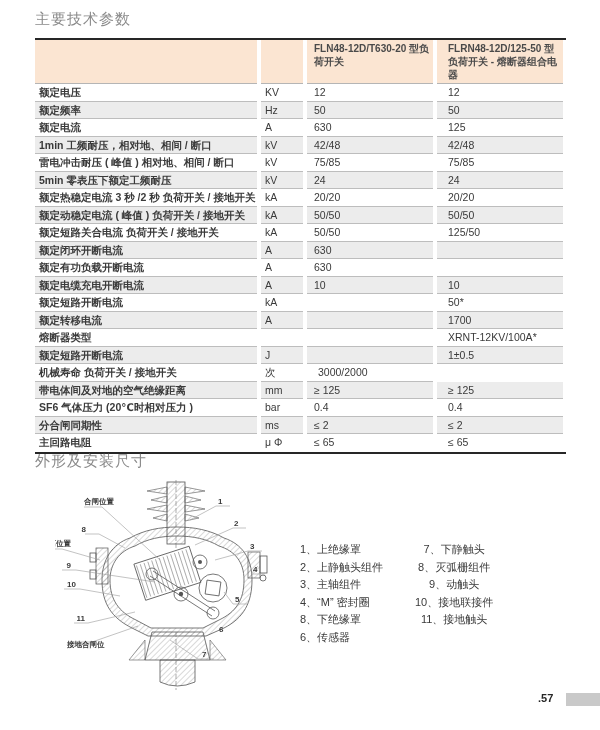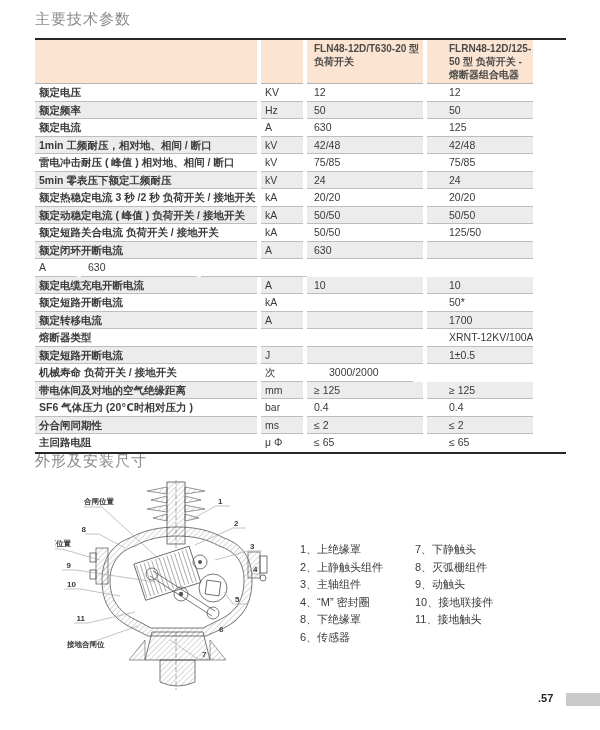--- a/index.html
+++ b/index.html
@@ -16,36 +16,36 @@
   .t-header { display:flex; border-top:2px solid #262626; }
   .t-header .cell { background:#fbe5d2; min-height:32px; padding:2px 0 2px 6px;
     font-size:10px; font-weight:700; color:#4a4a4a; line-height:1.3; border-bottom:1px solid #b5b5b5; }
   .t-row { display:flex; }
   .t-row .cell { height:17.5px; line-height:17.5px; font-size:10.5px; border-bottom:1px solid #bdbdbd;
     white-space:nowrap; overflow:hidden; background:#fff; }
   .t-row.alt .cell { background:#ececec; }
   .t-row:last-child .cell { border-bottom:none; }
   .cell.c-name { width:222px; margin-right:4px; padding-left:4px; font-weight:600; }
   .cell.c-unit { width:42px;  margin-right:4px; padding-left:4px; }
-  .cell.c-v1   { width:116px; margin-right:4px; padding-left:7px; }
-  .cell.c-v2   { width:106px; padding-left:22px; }
+  .cell.c-v1   { width:126px; margin-right:4px; padding-left:7px; }
+  .cell.c-v2   { width:126px; padding-left:11px; }
   .t-header .cell.c-name, .t-header .cell.c-unit { font-weight:400; }
 
   
   #diagram-svg { position:absolute; left:55px; top:478px; }
   .hatchline { stroke:#666; stroke-width:.5; }
   .part { stroke:#555; stroke-width:.8; fill:none; }
   .leader { stroke:#9a9a9a; stroke-width:.6; fill:none; }
   .callout-num { font-size:8px; fill:#3a3a3a; font-weight:600; }
   .pos-label { font-size:7.5px; fill:#3a3a3a; font-weight:700; }
 
   
   .legend-col { position:absolute; top:541px; }
   #legend-col1 { left:300px; }
-  #legend-col2 { left:415px; }
+  #legend-col2 { left:415px;text-align:center; }
   .legend-item { font-size:11px; height:17.5px; line-height:17.5px; font-weight:400; color:#3a3a3a; white-space:nowrap; }
 
   
   #page-num { position:absolute; left:538px; top:692px; font-size:11px; font-weight:700; color:#262626; }
   #footer-bar { position:absolute; left:566px; top:693px; width:34px; height:13px; background:#c9c9c9; }
 </style>
 </head>
 <body>
 
 <div id="page">
@@ -114,20 +114,21 @@
       <div class="cell c-v1">50/50</div>
       <div class="cell c-v2">125/50</div>
     </div>
         <div class="t-row alt">
       <div class="cell c-name">额定闭环开断电流</div>
       <div class="cell c-unit">A</div>
       <div class="cell c-v1">630</div>
       <div class="cell c-v2"></div>
     </div>
         <div class="t-row">
+      <div class="cell c-name">额定有功负载开断电流</div>
       <div class="cell c-unit">A</div>
       <div class="cell c-v1">630</div>
       <div class="cell c-v2"></div>
     </div>
         <div class="t-row alt">
       <div class="cell c-name">额定电缆充电开断电流</div>
       <div class="cell c-unit">A</div>
       <div class="cell c-v1">10</div>
       <div class="cell c-v2">10</div>
     </div>

